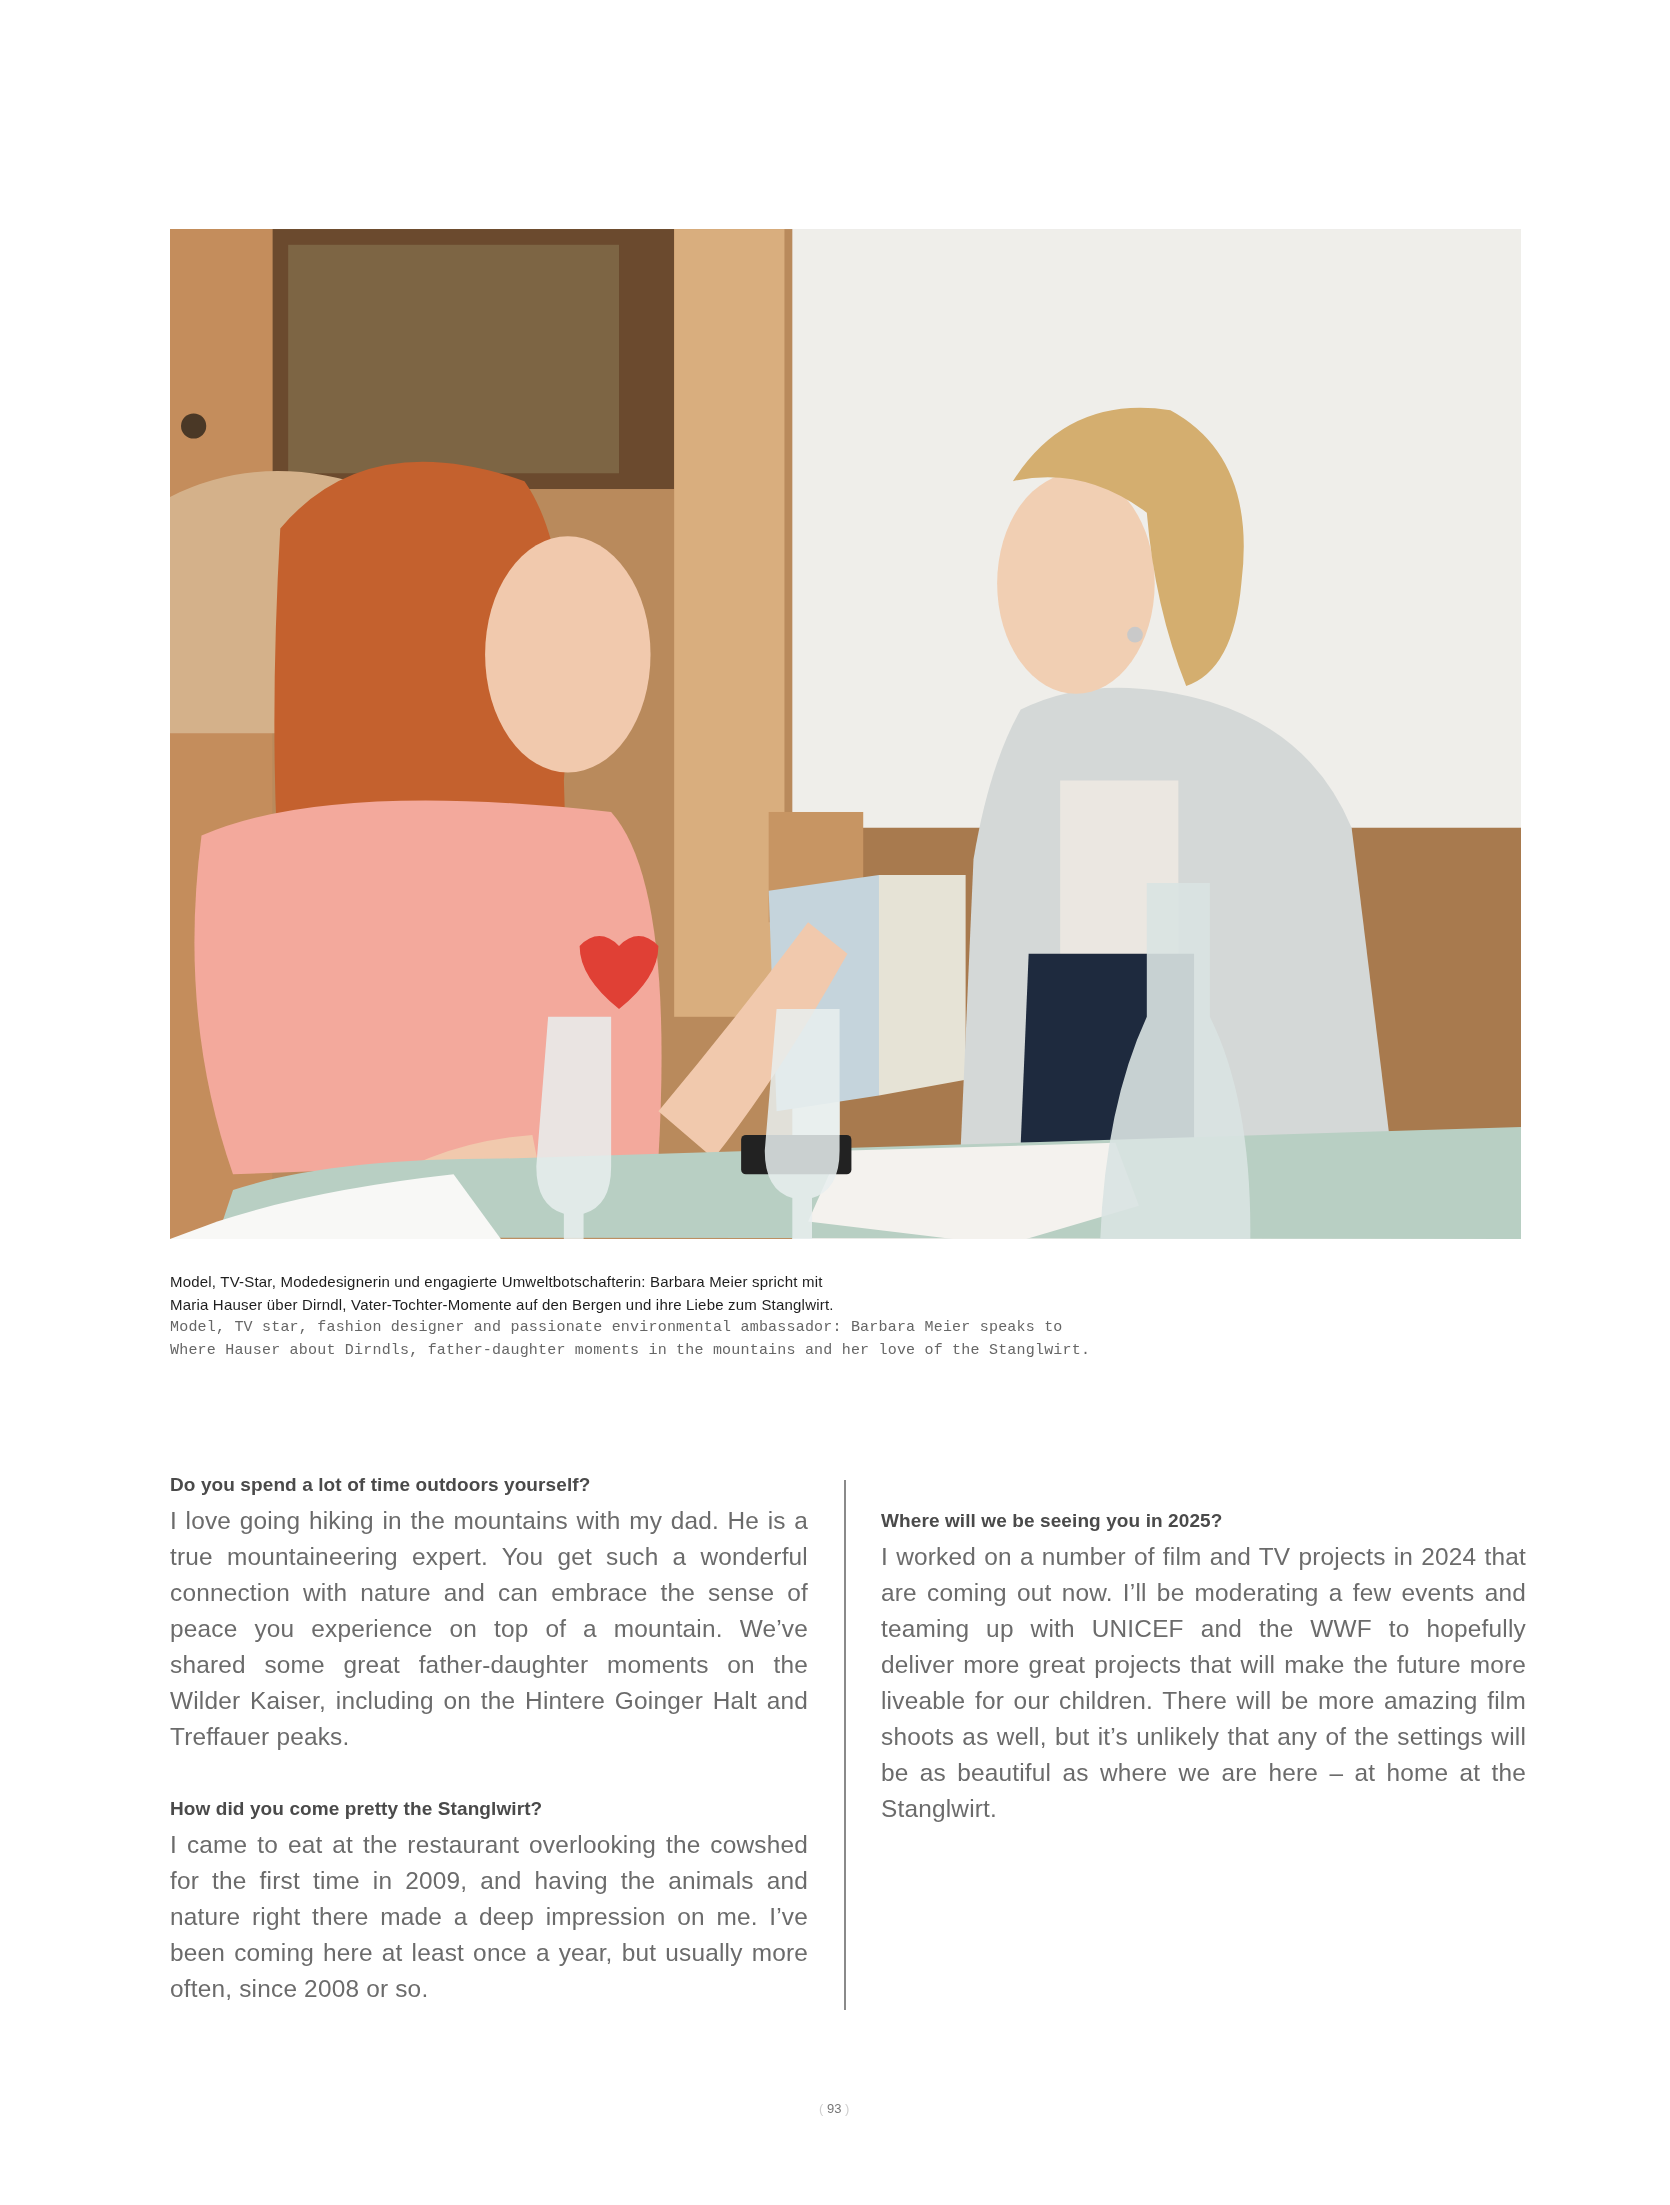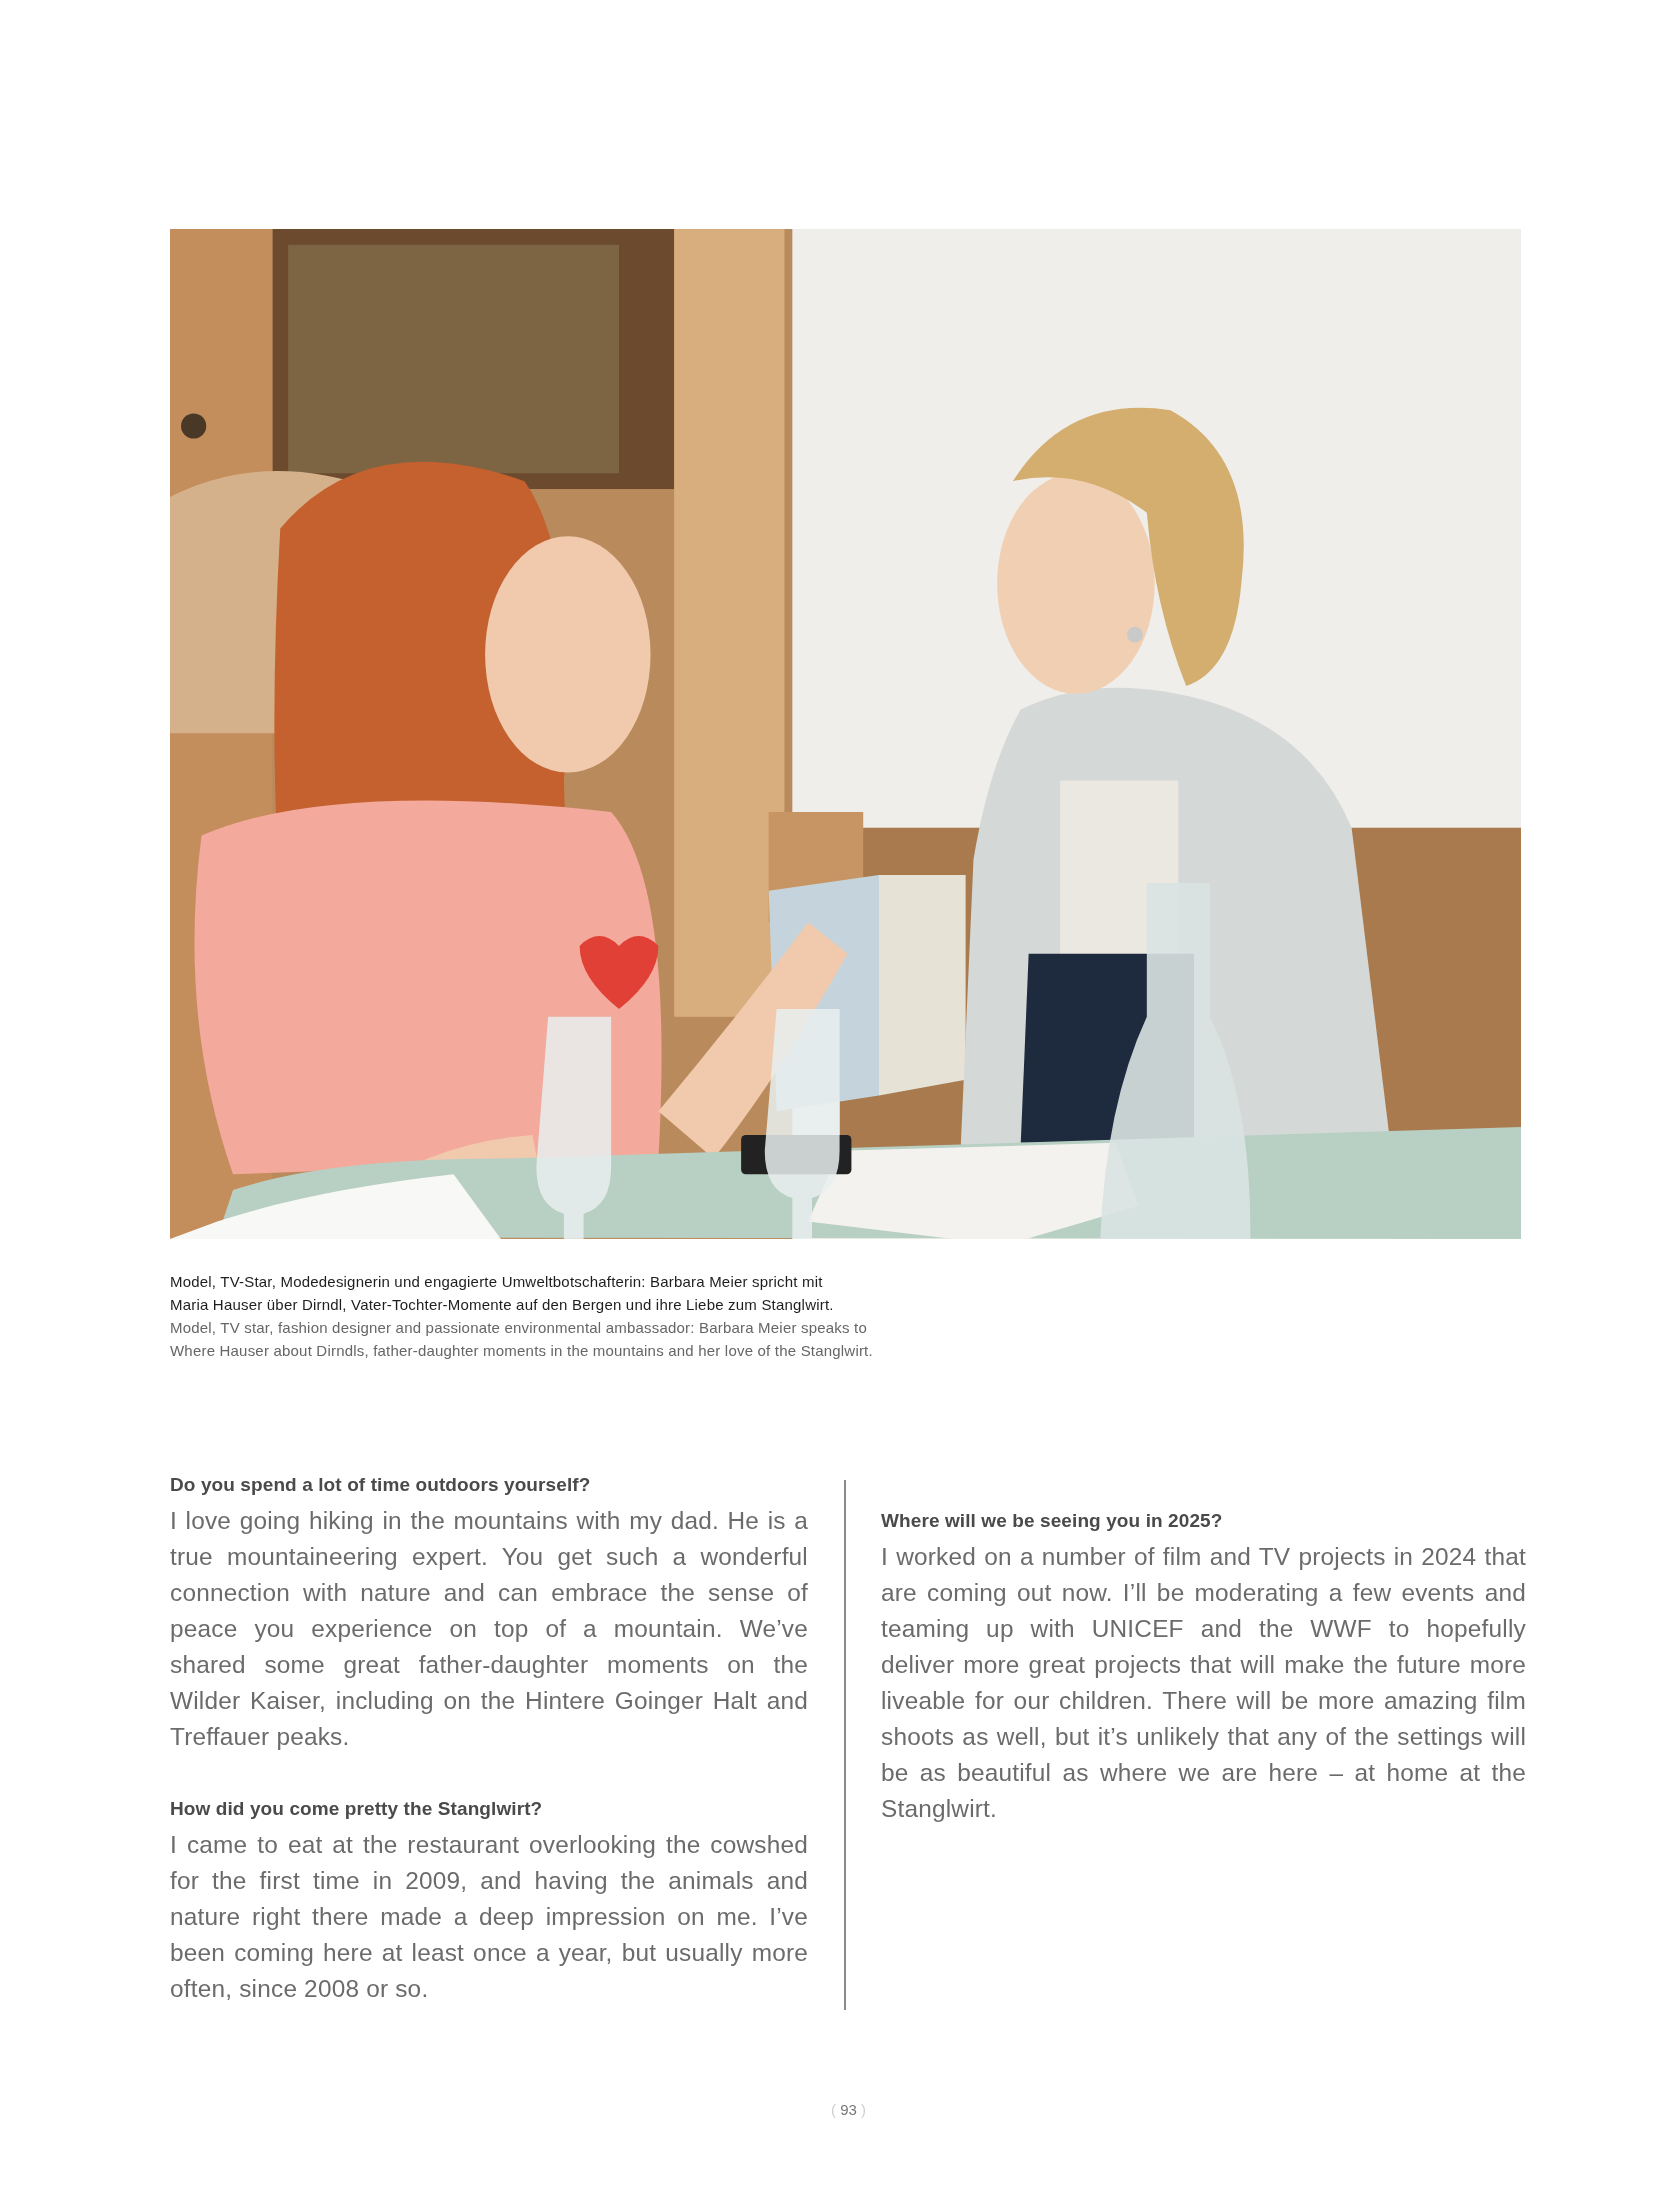--- a/index.html
+++ b/index.html
@@ -2,30 +2,30 @@
 <html style="font-size:12.6px"><head>
 <meta charset="utf-8">
 <style>
   html, body { margin:0; padding:0; background:#ffffff; }
   body { width:1670px; height:2205px; position:relative; overflow:hidden;
          font-family:"Liberation Sans","DejaVu Sans",sans-serif; }
   .photo { position:absolute; left:170px; top:229px; width:1351px; height:1010px; overflow:hidden;
            background:#e9e7e2; }
   .caption { position:absolute; left:170px; top:1270px; width:1355px; font-size:15px; line-height:23px; letter-spacing:0.2px; }
   .caption .de { color:#1e1e1e; }
-  .caption .en { color:#666666; }
+  .caption .en { color:#666666;font-family:Liberation Mono, monospace; }
   .col { position:absolute; top:1467px; width:638px; font-size:24.4px; line-height:36px; color:#6b6b6b;
          font-weight:300; letter-spacing:0.2px; }
   .col p { margin:0; text-align:justify; text-align-last:left; }
   .col h3 { margin:0; font-size:19px; line-height:36px; font-weight:700; color:#4a4a4a; letter-spacing:0.1px; }
   .col .gap { height:36px; }
   .col-left { left:170px; width:638px; }
   .col-right { left:881px; width:645px; }
   .divider { position:absolute; left:844px; top:1480px; width:1.6px; height:530px; background:#8a8a8a; }
-  .pagenum { position:absolute; left:819px; top:2101px; width:47px; text-align:right; font-size:15px; color:#777; }
+  .pagenum { position:absolute; left:819px; top:2101px; width:47px; text-align:left; font-size:13px; color:#777; }
   .pagenum .br { color:#cfcfcf; }
 </style>
 </head>
 <body>
 
 <div class="photo">
   <svg width="1351" height="1010" viewBox="0 0 1715 1282">
     <rect x="0" y="0" width="1715" height="1282" fill="#efeeea"></rect>
     <rect x="0" y="0" width="790" height="1282" fill="#b98a5c"></rect>
     <rect x="130" y="0" width="510" height="330" fill="#6b4a2e"></rect>

